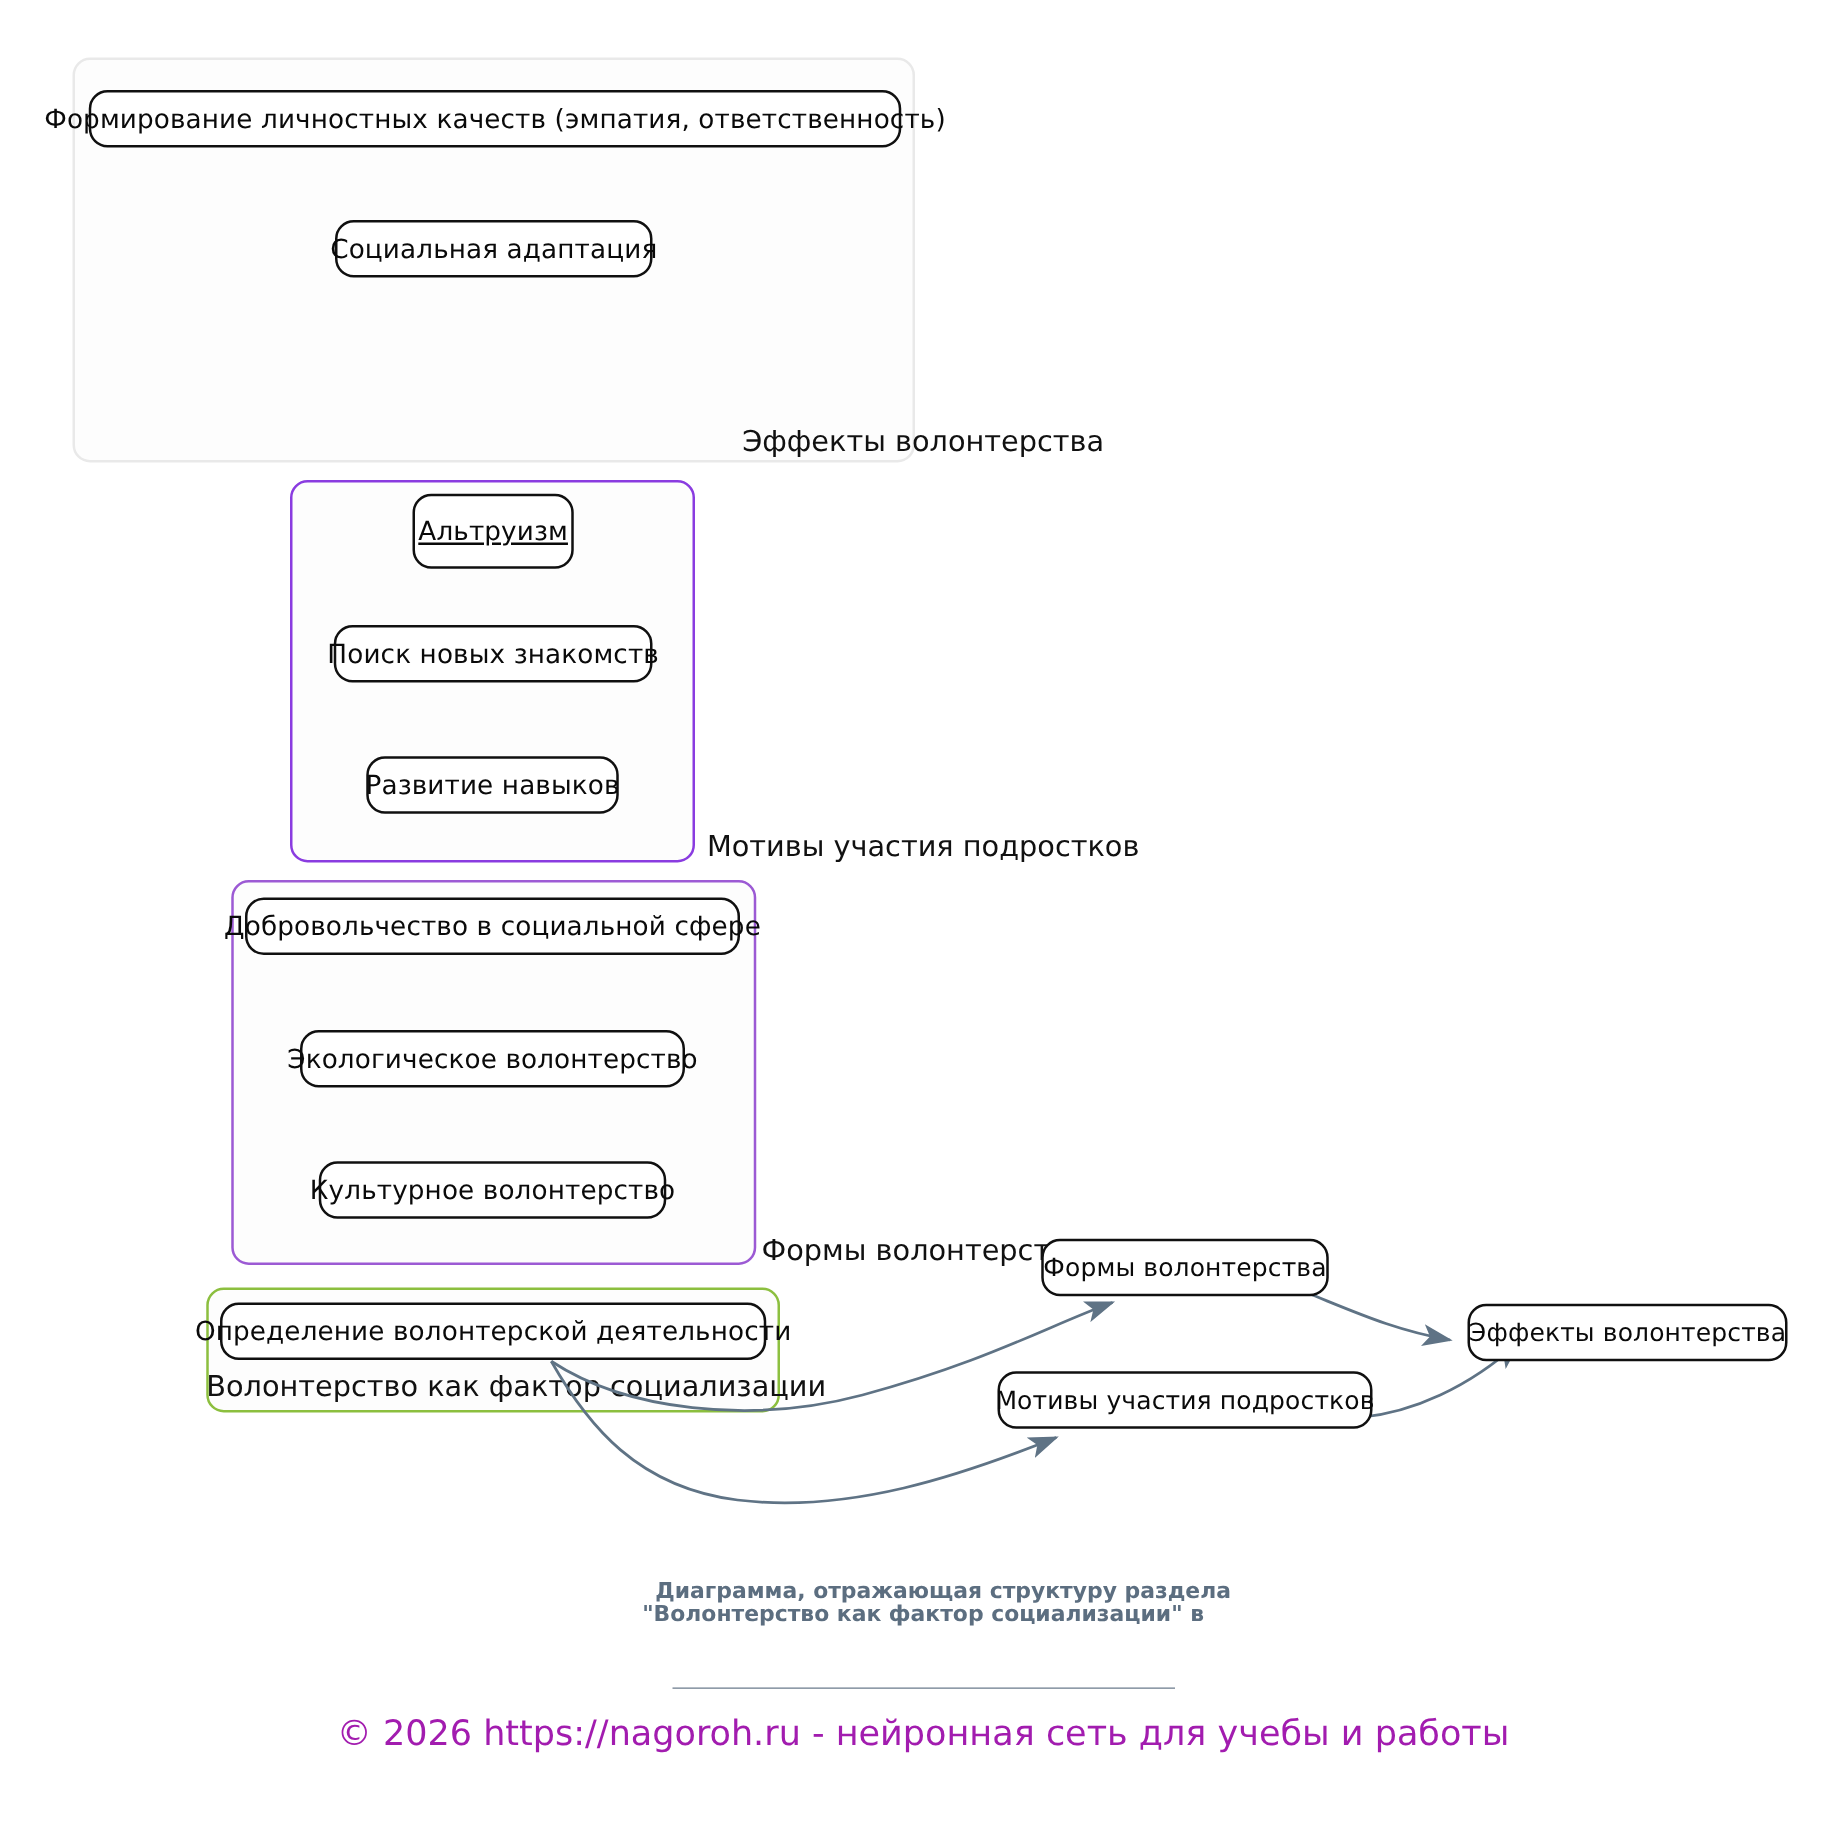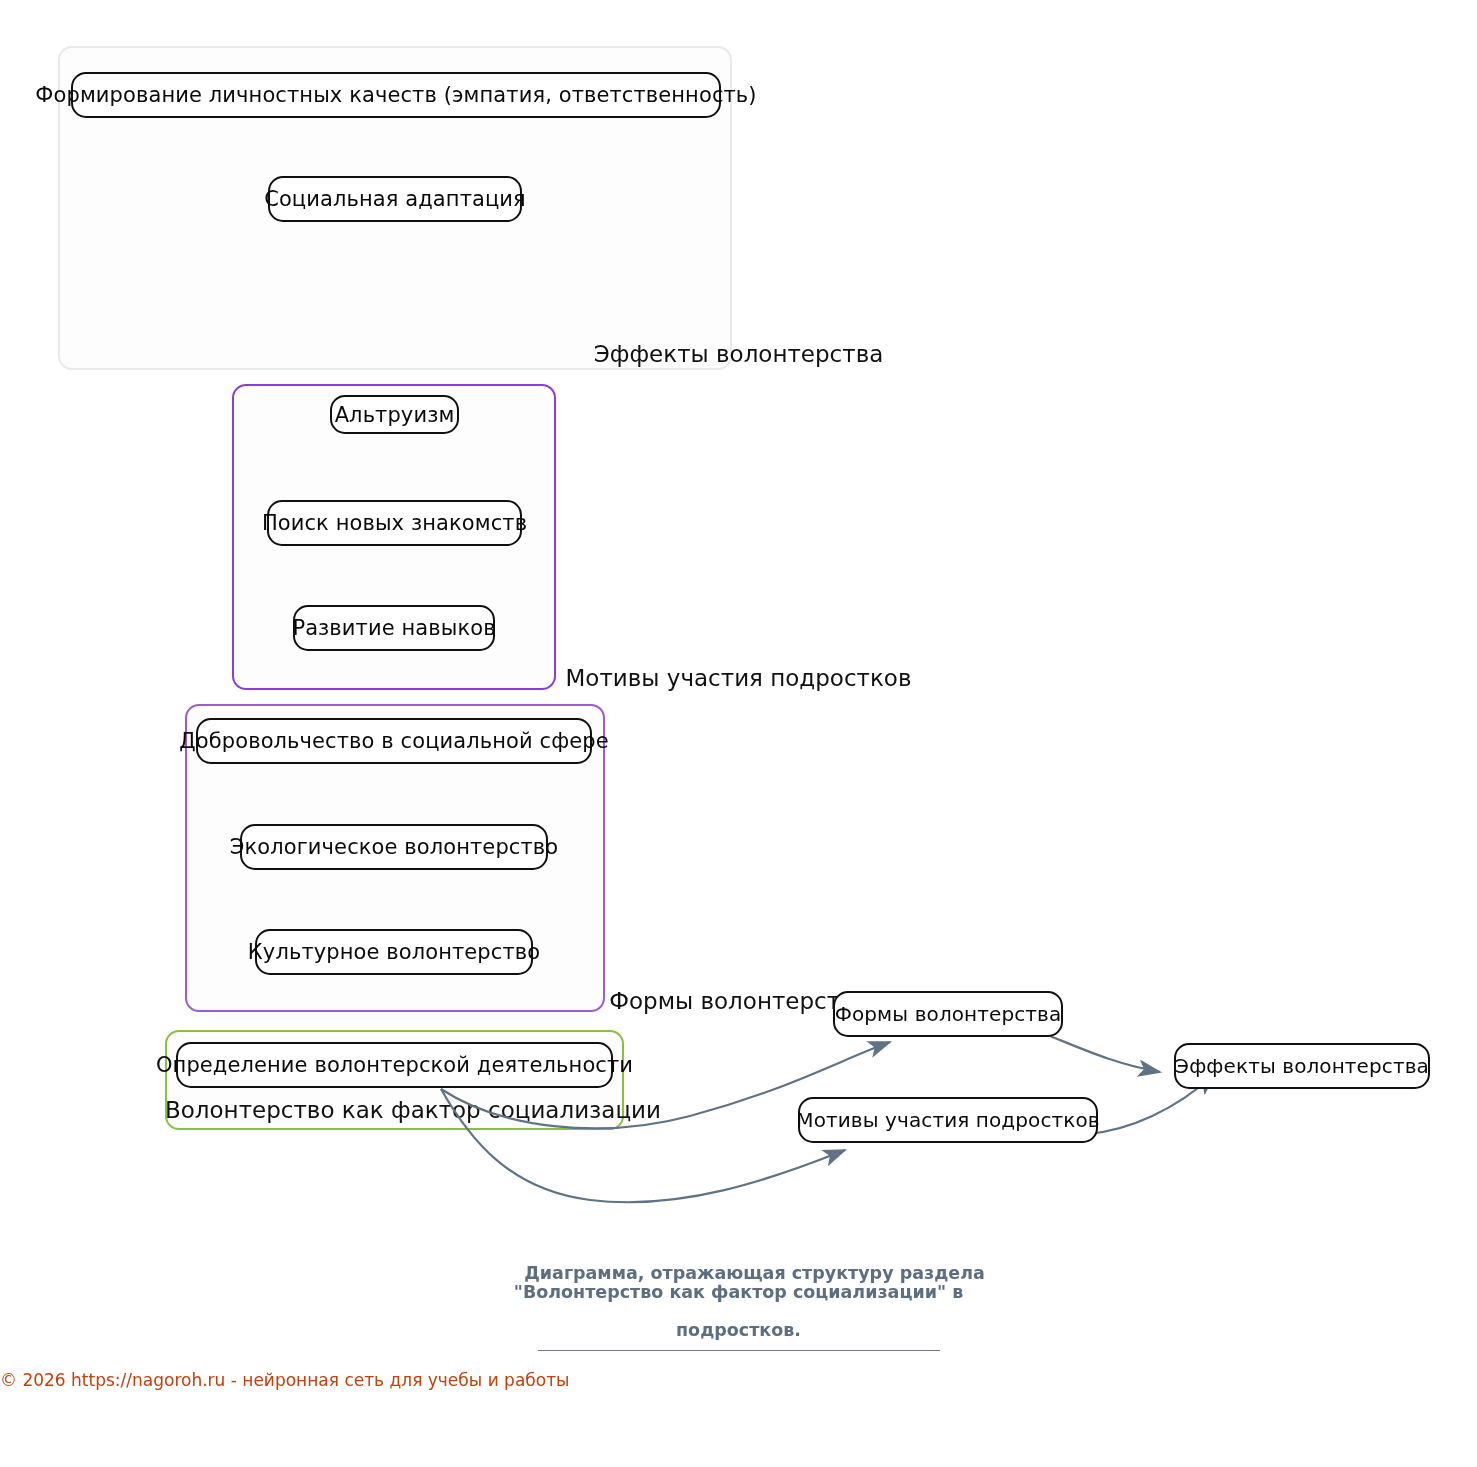--- a/index.html
+++ b/index.html
@@ -78,40 +78,40 @@
   }
   .rule {
     position: absolute;
     height: 1px;
     background: #6b7b8c;
   }
   .footer {
     position: absolute;
     left: 0;
     right: 0;
-    text-align: left;
+    text-align: center;
     font-family: "DejaVu Sans", sans-serif;
-    font-size: 17px;
-    color: #c2410c;
+    font-size: 28px;
+    color: #a21caf;
   }
 </style>
 </head>
 <body>
 
 <div id="canvas">
 
   <div class="cluster" style="left:58px; top:46px; width:674px; height:324px; border:2px solid #e9e9e9;">
   </div>
   <div class="node" style="left:71px; top:72px; width:650px; height:46px;">Формирование личностных качеств (эмпатия, ответственность)</div>
   <div class="node" style="left:268px; top:176px; width:254px; height:46px;">Социальная адаптация</div>
   <div class="cluster-label" style="top:341px;">Эффекты волонтерства</div>
 
   <div class="cluster" style="left:232px; top:384px; width:324px; height:306px; border:2px solid #8a3ce0;">
   </div>
-  <div class="node" style="left:330px; top:395px; width:129px; height:39px;">Альтруизм</div>
+  <div class="node" style="left:330px; top:395px; width:129px; height:60px;text-decoration:underline;">Альтруизм</div>
   <div class="node" style="left:267px; top:500px; width:255px; height:46px;">Поиск новых знакомств</div>
   <div class="node" style="left:293px; top:605px; width:202px; height:46px;">Развитие навыков</div>
   <div class="cluster-label" style="top:665px;">Мотивы участия подростков</div>
 
   <div class="cluster" style="left:185px; top:704px; width:420px; height:308px; border:2px solid #9c5ad4;">
   </div>
   <div class="node" style="left:196px; top:718px; width:396px; height:46px;">Добровольчество в социальной сфере</div>
   <div class="node" style="left:240px; top:824px; width:308px; height:46px;">Экологическое волонтерство</div>
   <div class="node" style="left:255px; top:929px; width:278px; height:46px;">Культурное волонтерство</div>
   <div class="cluster-label" style="top:988px;">Формы волонтерства</div>
@@ -136,19 +136,18 @@
 
     <path d="M 1088,1134 C 1130,1130 1175,1110 1215,1074" fill="none" stroke="#5f7385" stroke-width="2.2" marker-end="url(#arrowhead)"></path>
   </svg>
 
   <div class="node small" style="left:833px; top:991px; width:230px; height:46px;">Формы волонтерства</div>
   <div class="node small" style="left:798px; top:1097px; width:300px; height:46px;">Мотивы участия подростков</div>
   <div class="node small" style="left:1174px; top:1043px; width:256px; height:46px;">Эффекты волонтерства</div>
 
   <div class="caption" style="top:1262px;padding-left:32px;">Диаграмма, отражающая структуру раздела</div>
   <div class="caption" style="top:1281px;">"Волонтерство как фактор социализации" в</div>
-  <div class="caption" style="top:1319px;">подростков.</div>
 
   <div class="rule" style="left:538px; top:1350px; width:402px;"></div>
 
   <div class="footer" style="top:1370px;">© 2026 https://nagoroh.ru - нейронная сеть для учебы и работы</div>
 
 </div>
 
 </body></html>

